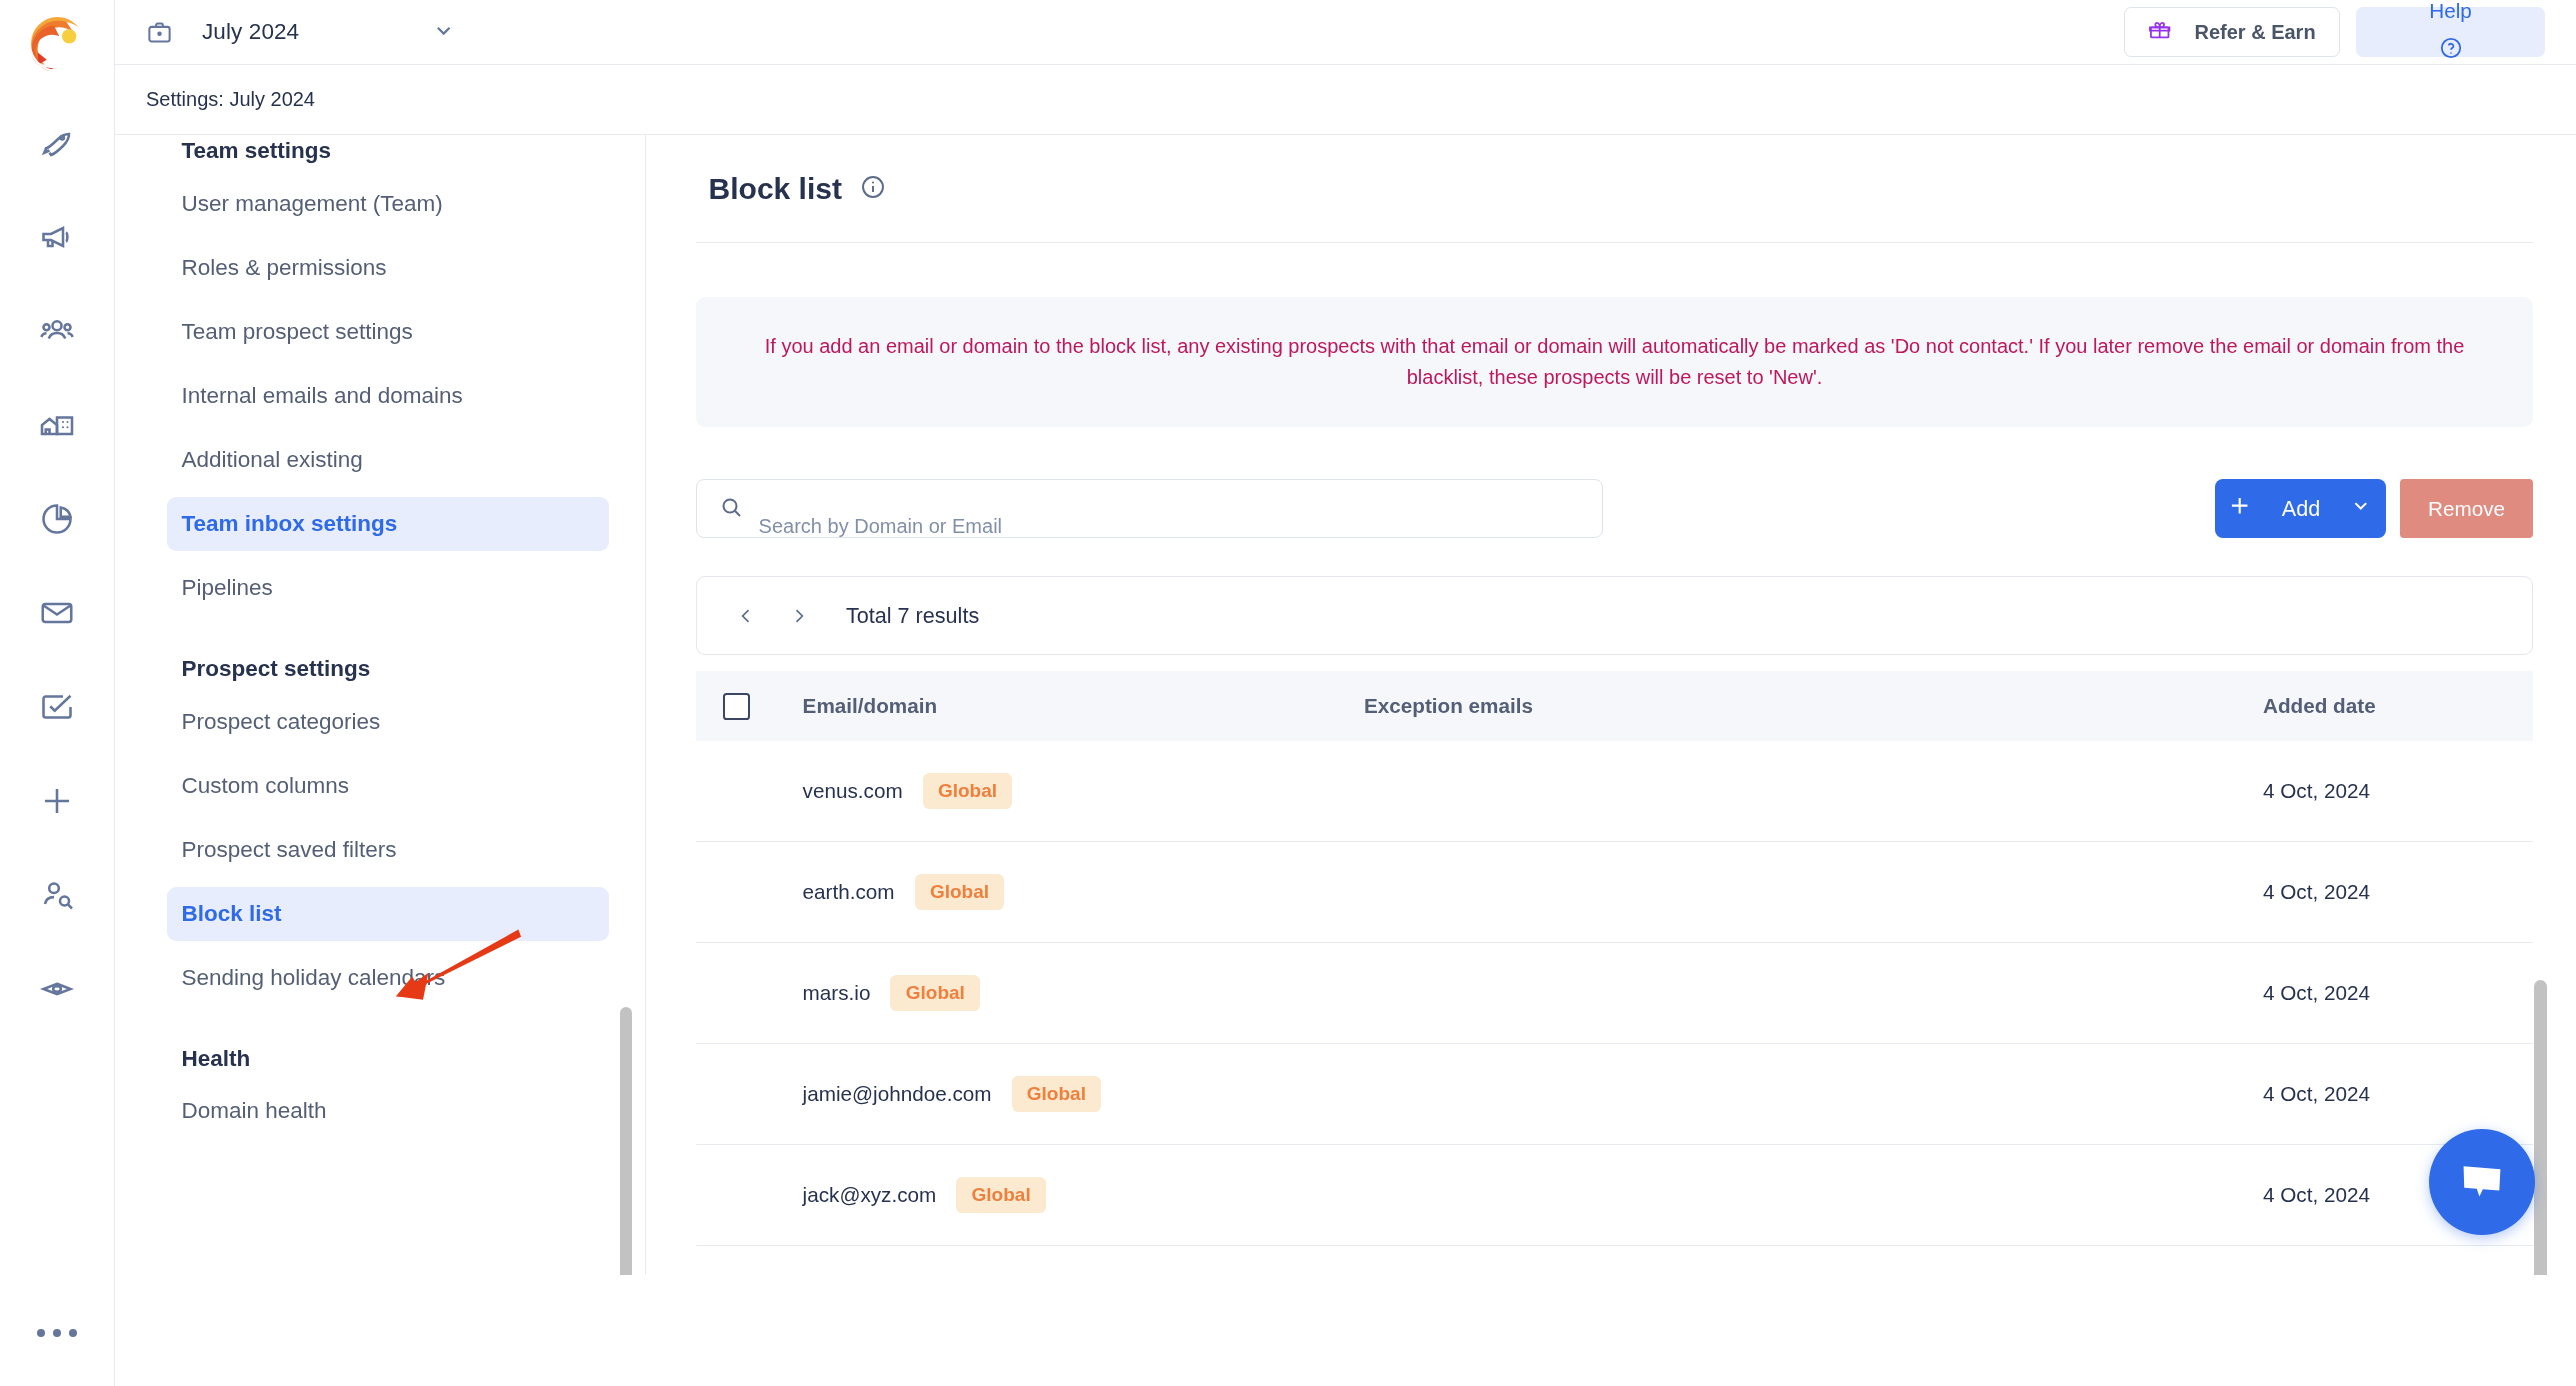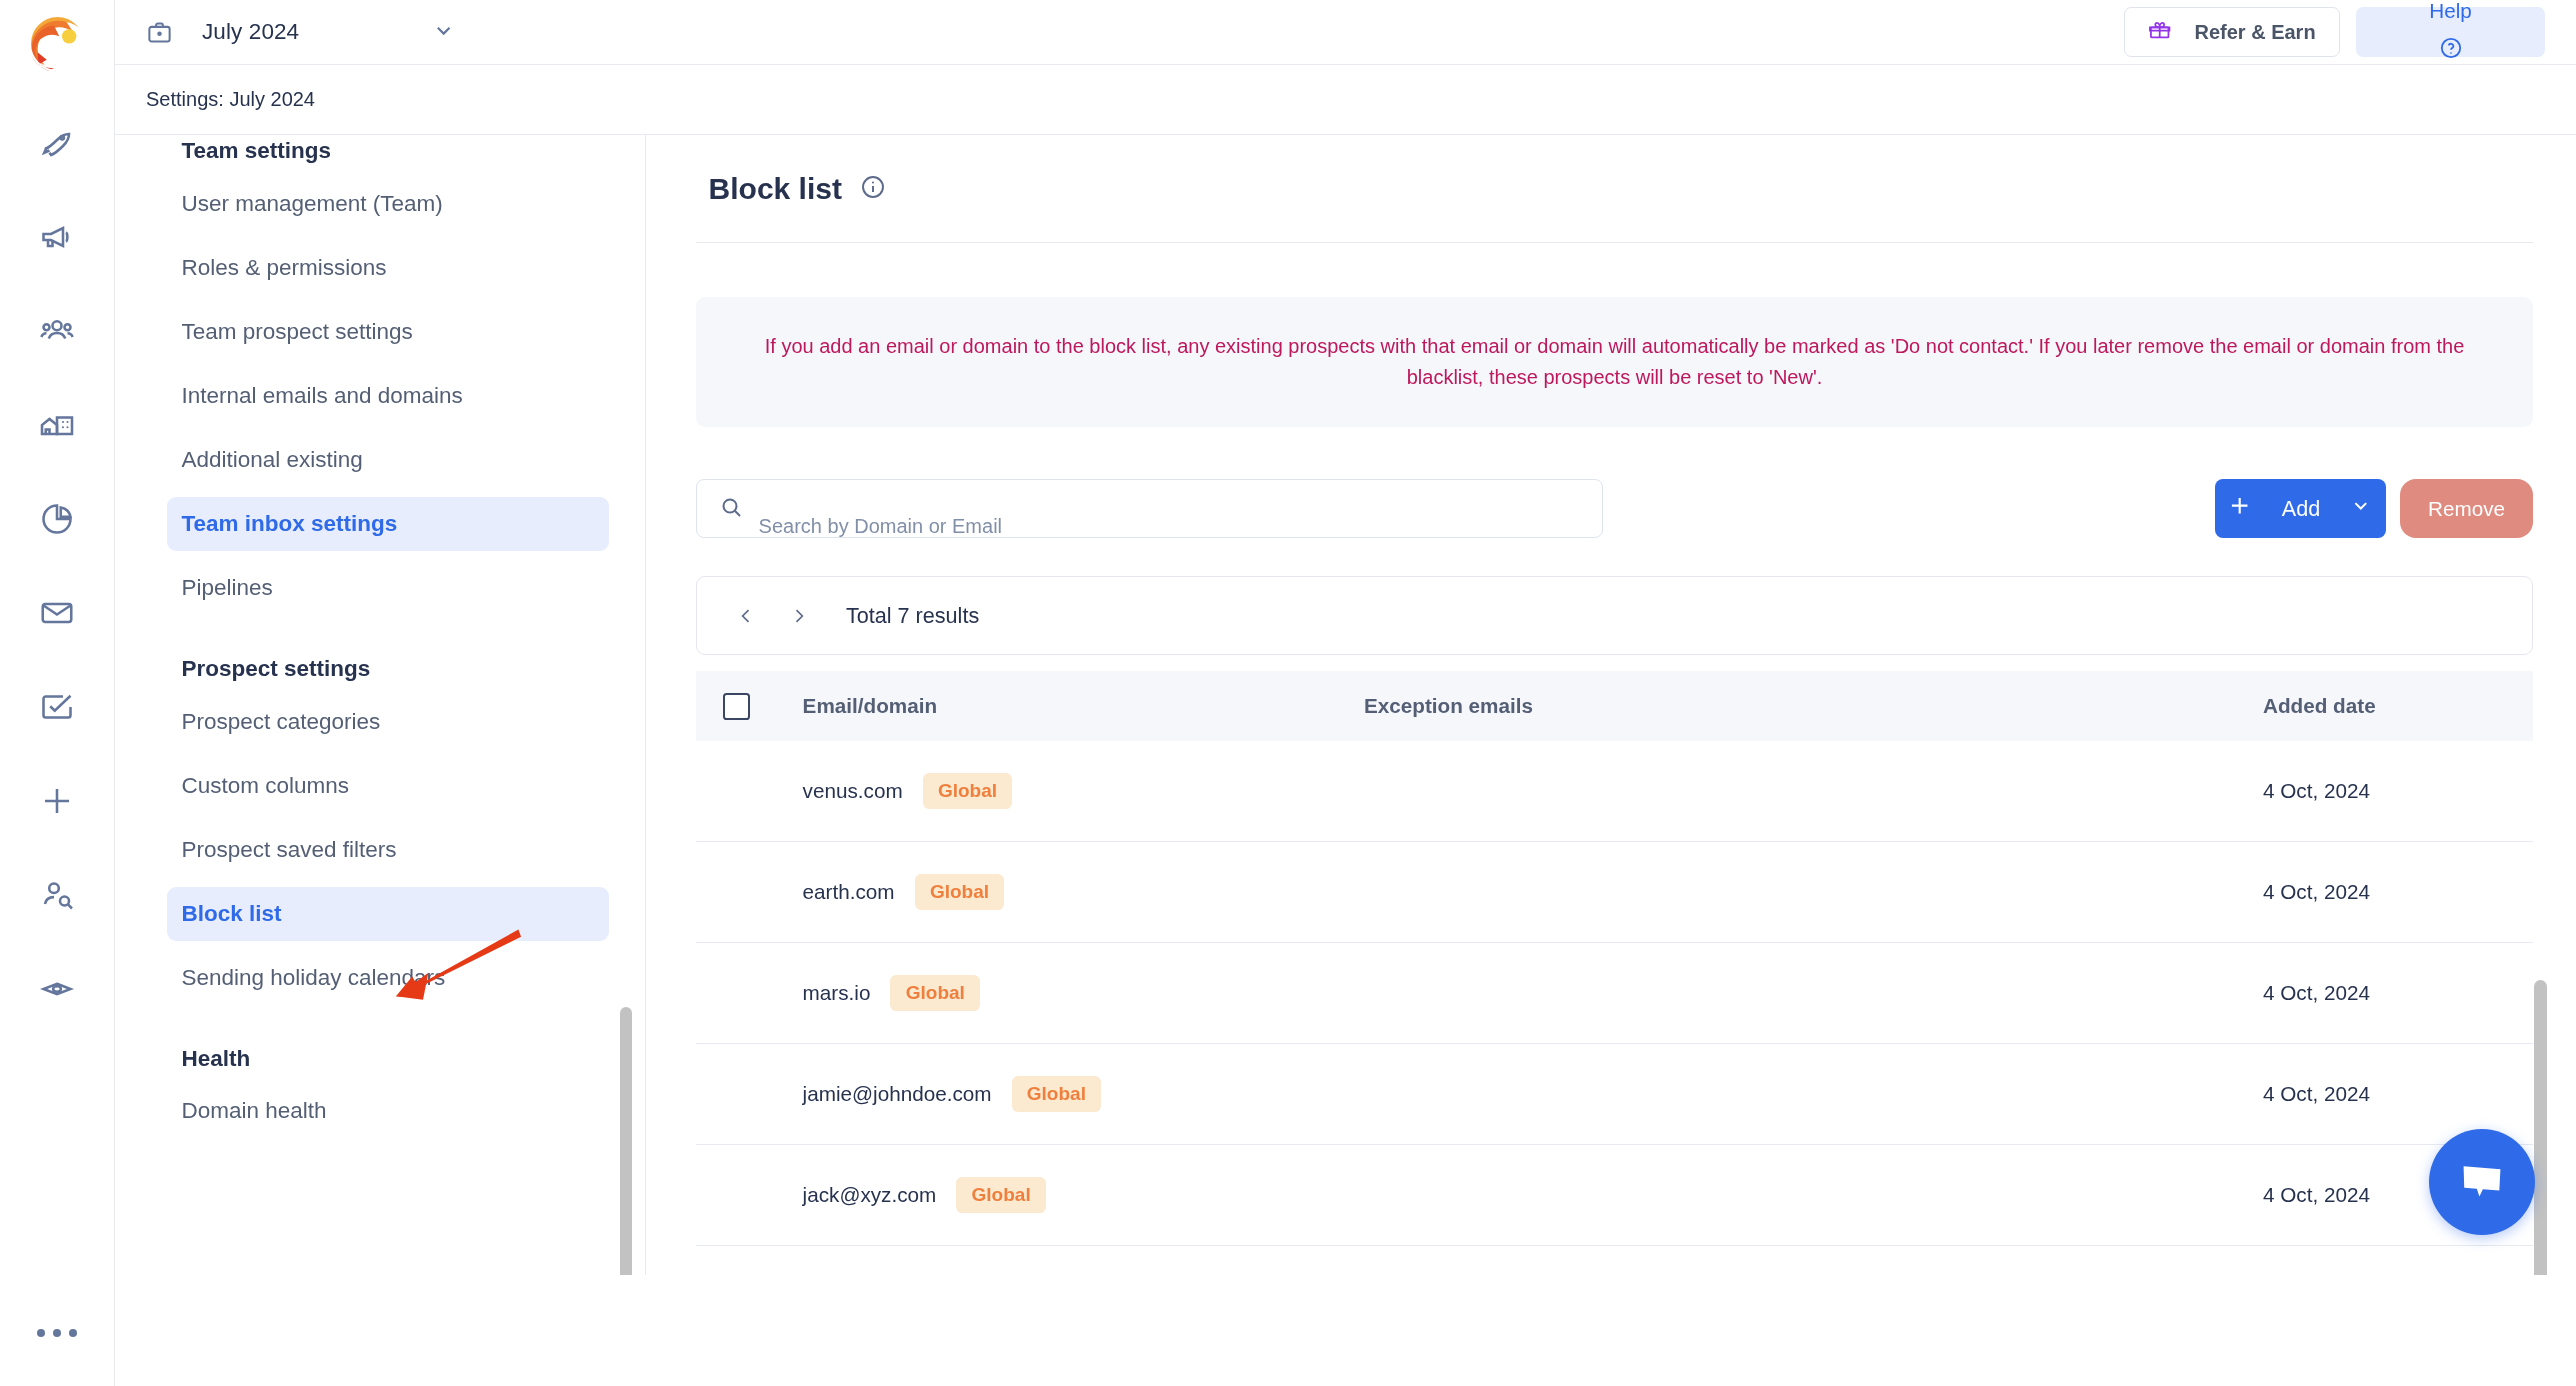--- a/index.html
+++ b/index.html
@@ -150,21 +150,21 @@
   .toolbar-spacer { flex: 1; }
   .btn-add {
     display: flex; align-items: center; justify-content: center; gap: 30px;
     height: 59px; width: 171px; border: none; border-radius: 8px;
     background: #2f6ae8; color: #fff; font-size: 21.6px; cursor: pointer;
     font-family: "Liberation Sans", sans-serif;
   }
   .btn-add svg { stroke: #fff; fill: none; stroke-width: 2.2; }
   .btn-remove {
     height: 59px; width: 133px; margin-left: 14.4px;
-    border: none; border-radius: 16px;
+    border: none; border-radius: 4px;
     background: #e08b80; color: #fff; font-size: 20.7px; cursor: pointer;
     font-family: "Liberation Sans", sans-serif;
   }
 
   .pager {
     margin-top: 38px; height: 79px;
     border: 1.4px solid #e4e7ee; border-radius: 9px;
     display: flex; align-items: center; gap: 10.8px;
     padding-left: 27px;
     background: #fff;

